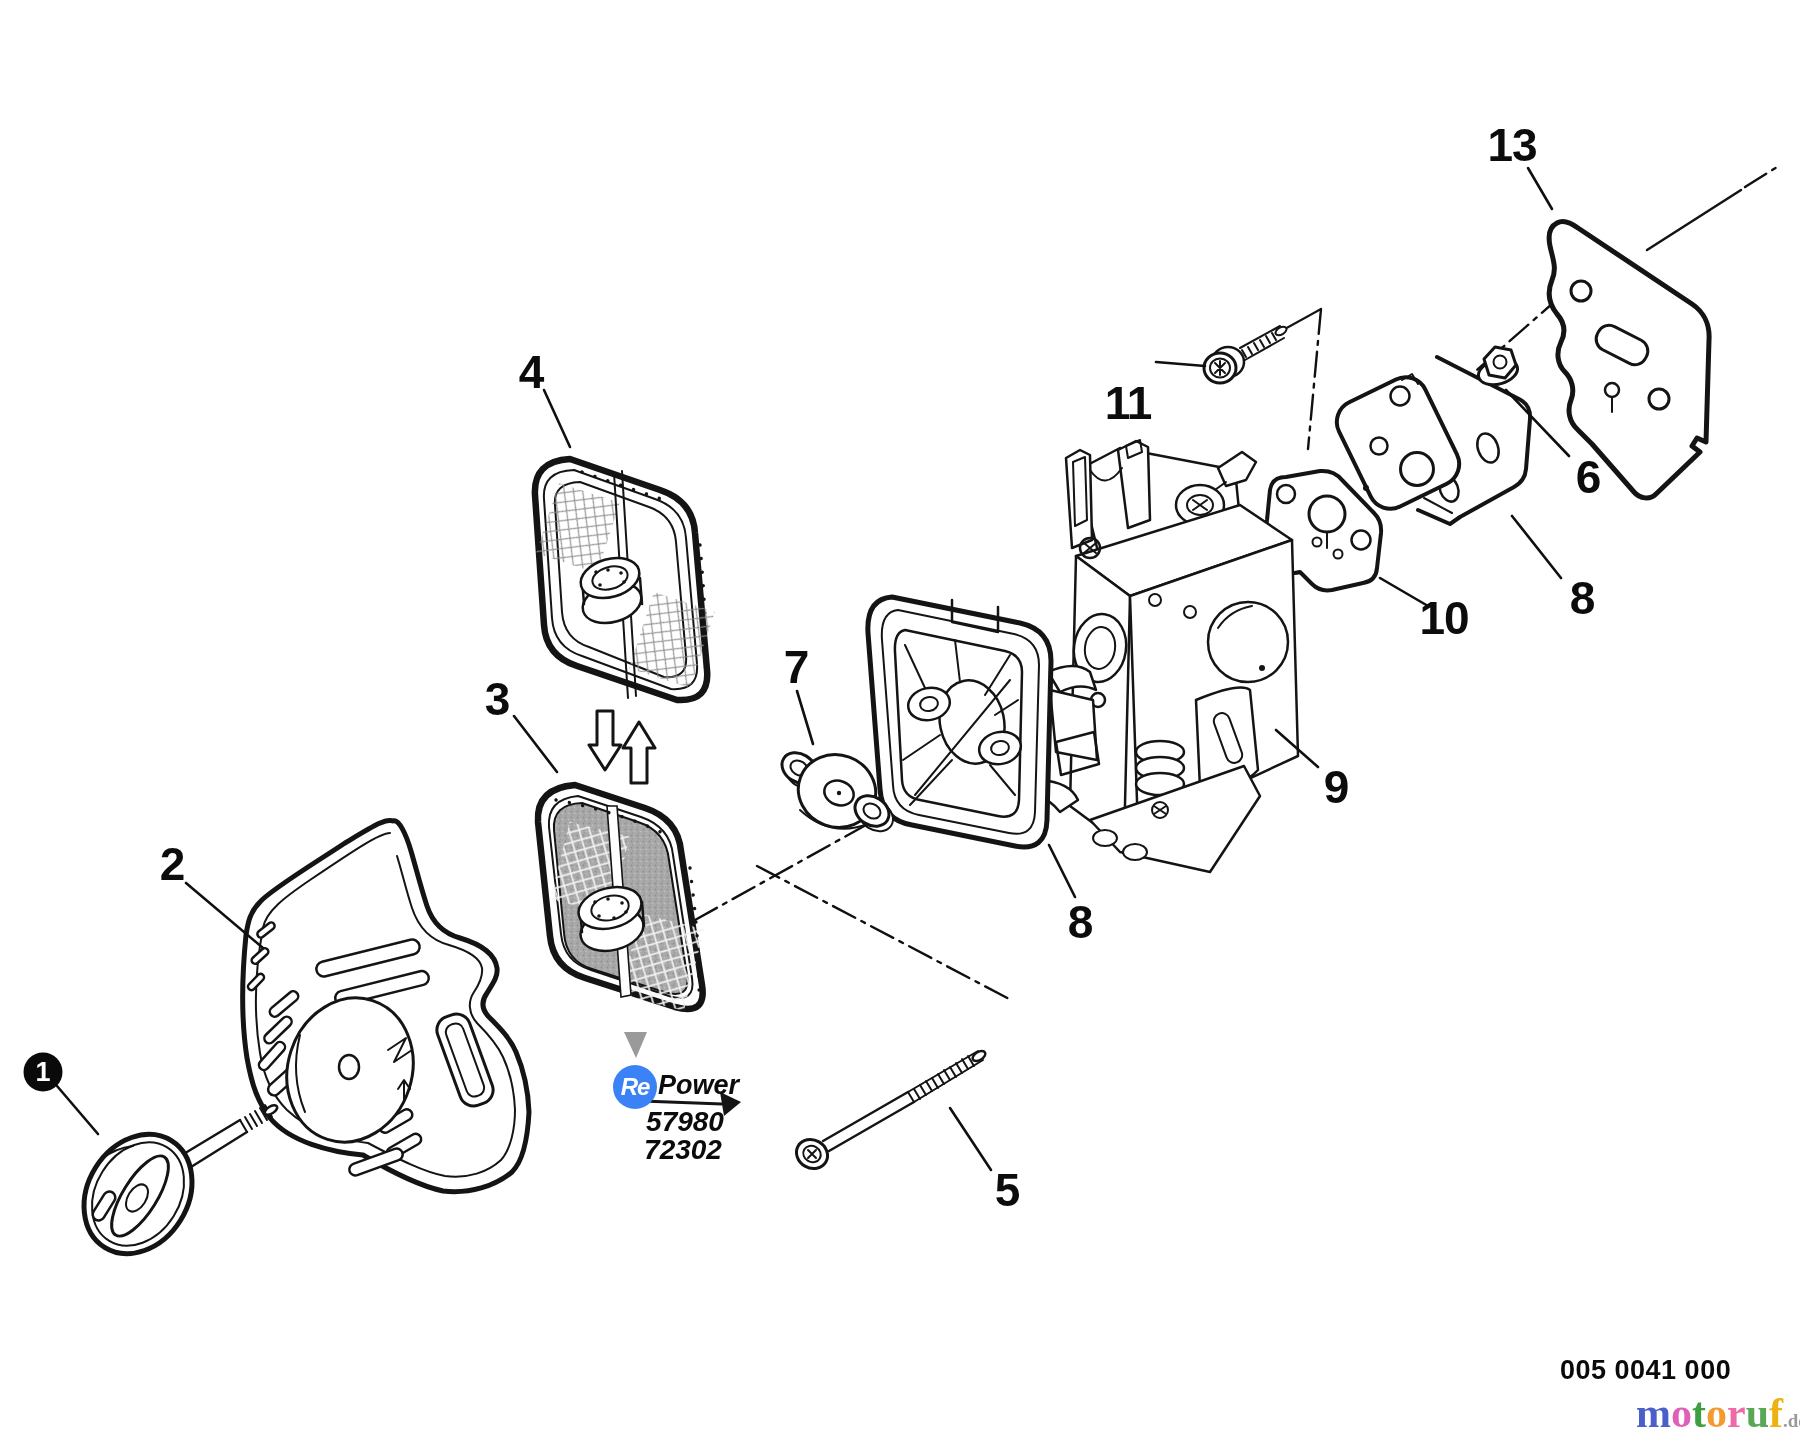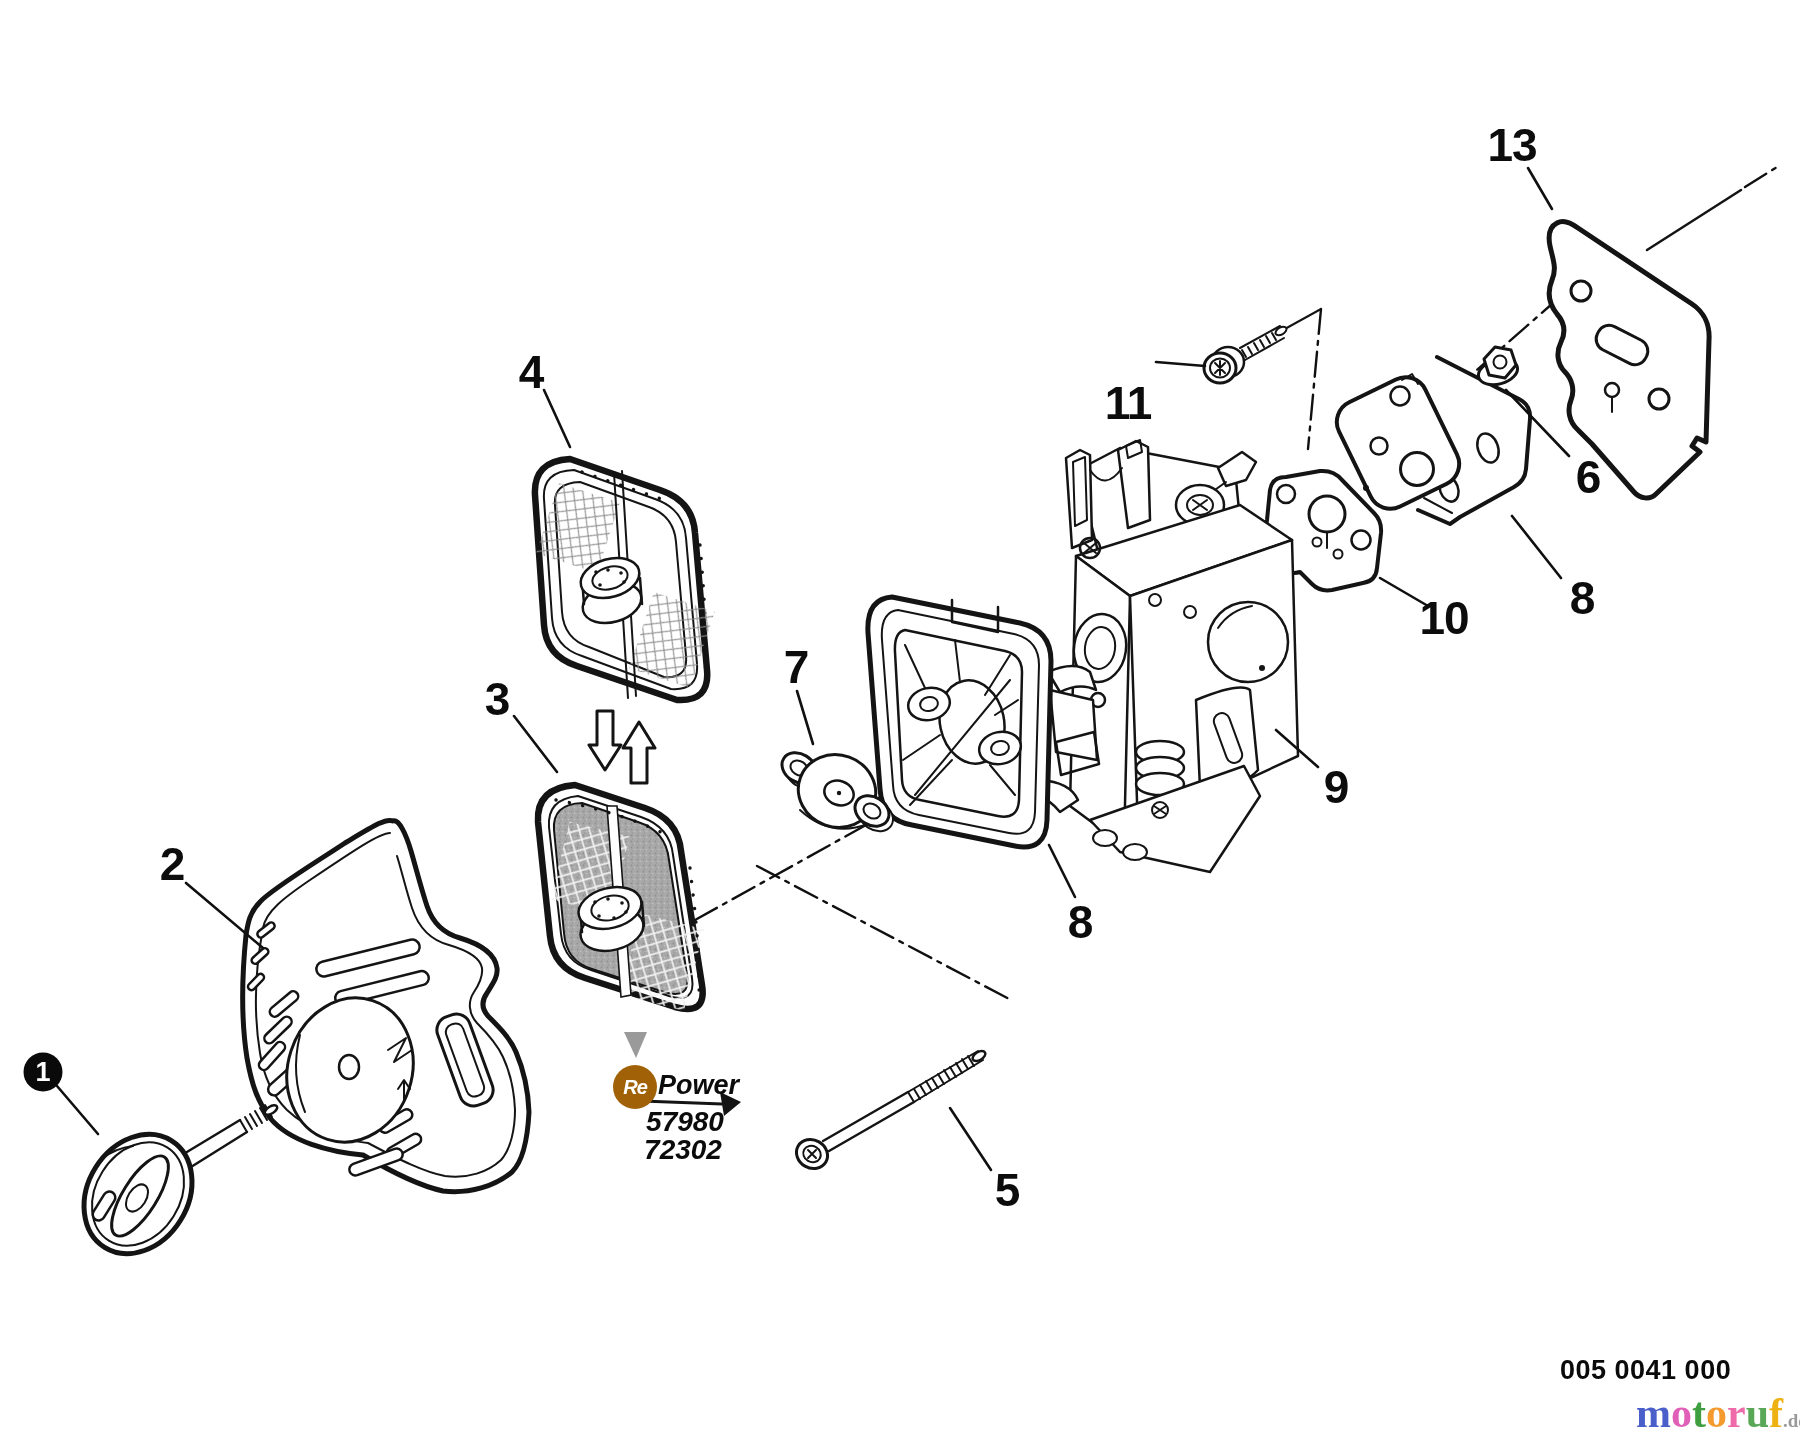--- a/index.html
+++ b/index.html
@@ -16,22 +16,22 @@
   .dots{fill:none;stroke:#141414;stroke-width:3.4;stroke-dasharray:0.1 13.5;stroke-linecap:round;}
   .leader{fill:none;stroke:#101010;stroke-width:2.6;stroke-linecap:round;}
   .axis{fill:none;stroke:#101010;stroke-width:2.4;stroke-dasharray:25 7 4 7;stroke-linecap:round;}
   
   .callout{position:absolute;transform:translate(-50%,-50%);font-weight:700;font-size:46px;
            color:#0c0c0c;letter-spacing:-1px;line-height:1;white-space:nowrap;}
   .callout.circle{width:39px;height:39px;background:#0a0a0a;color:#ffffff;border-radius:50%;
            font-size:27px;letter-spacing:0;display:flex;align-items:center;justify-content:center;}
   
   .re-circle{position:absolute;left:613px;top:1065px;width:44px;height:44px;border-radius:50%;
-           background:#a16207;color:#fff;display:flex;align-items:center;justify-content:center;
-           font-weight:700;font-style:italic;font-size:20px;letter-spacing:-1px;}
+           background:#3b82f6;color:#fff;display:flex;align-items:center;justify-content:center;
+           font-weight:700;font-style:italic;font-size:24px;letter-spacing:-1px;}
   .power{position:absolute;left:658px;top:1070px;font-weight:700;font-style:italic;
            font-size:27px;color:#0c0c0c;letter-spacing:0px;text-align:right;}
   .pn{position:absolute;width:120px;text-align:center;font-weight:700;font-style:italic;
            font-size:28px;color:#0c0c0c;letter-spacing:0;}
   .pn1{left:625px;top:1106px;} .pn2{left:623px;top:1134px;}
   
   .part-code{position:absolute;left:1560px;top:1355px;width:210px;text-align:left;
            font-weight:700;font-size:27px;color:#0a0a0a;letter-spacing:0.5px;}
   .watermark{position:absolute;left:1636px;top:1392px;font-family:"Liberation Serif",serif;
            font-weight:700;font-size:42px;line-height:1;letter-spacing:0px;cursor:pointer;}

